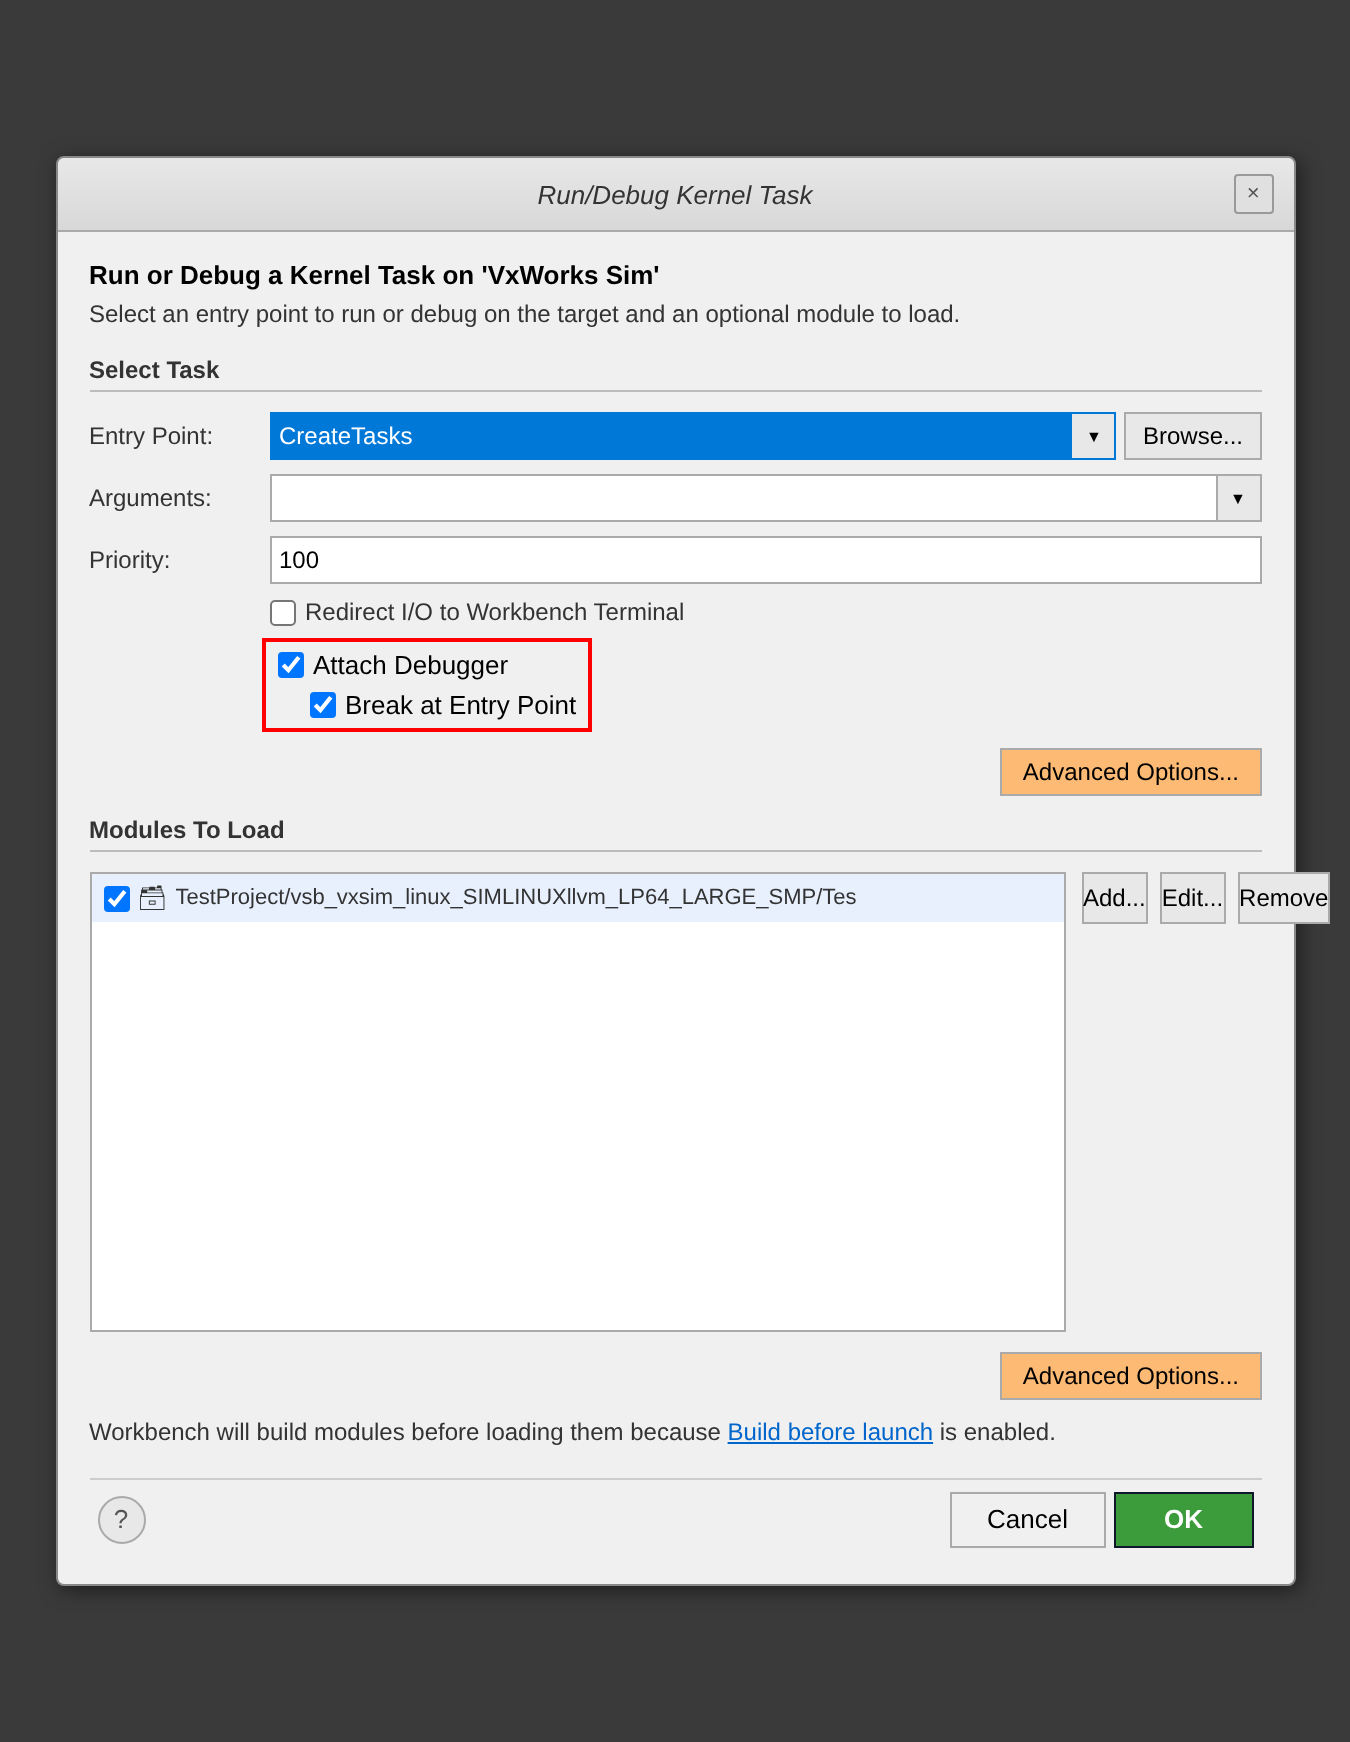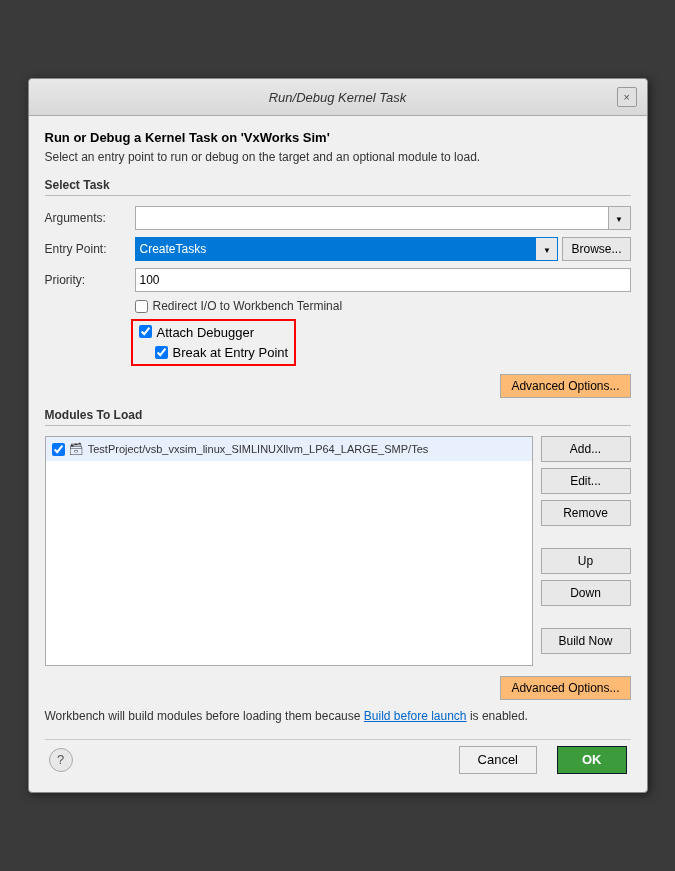--- a/index.html
+++ b/index.html
@@ -222,21 +222,21 @@
     }
     .module-item input[type="checkbox"] {
       margin-right: 4px;
     }
     .module-icon {
       margin-right: 4px;
       font-size: 12px;
     }
     .modules-buttons {
       display: flex;
-      flex-direction: column;
+      flex-direction: row;
       gap: 6px;
       width: 90px;
     }
     .mod-btn {
       height: 26px;
       border: 1px solid #aaa;
       background: #e8e8e8;
       cursor: pointer;
       font-size: 12px;
       text-align: center;
@@ -278,21 +278,21 @@
       background: #e8e8e8;
       cursor: pointer;
       font-size: 13px;
       display: flex;
       align-items: center;
       justify-content: center;
       color: #555;
     }
     .footer-right {
       display: flex;
-      gap: 20px;
+      gap: 4px;
     }
     .cancel-btn {
       height: 28px;
       padding: 0 18px;
       border: 1px solid #aaa;
       background: #f0f0f0;
       cursor: pointer;
       font-size: 13px;
     }
     .ok-btn {
@@ -322,61 +322,61 @@
       <span>×</span>
     </div>
   </div>
 
   <div class="dialog-body">
     <div class="dialog-title">Run or Debug a Kernel Task on 'VxWorks Sim'</div>
     <div class="dialog-desc">Select an entry point to run or debug on the target and an optional module to load.</div>
 
     
     <div class="section-header">Select Task</div>
-
-    
-    <div class="form-row">
-      <span class="form-label">Arguments:</span>
-      <div class="plain-combo">
-        <input class="plain-combo-input" type="text" style="">
-        <div class="plain-combo-btn">
-          <span class="chevron-down"></span>
-        </div>
-      </div>
-    </div>
 
     
     <div class="form-row">
       <span class="form-label">Entry Point:</span>
       <div class="form-control-wrap">
         <input class="combo-input selected-text" type="text" value="CreateTasks" style="background: rgb(0, 120, 215); color: rgb(255, 255, 255);">
         <div class="combo-btn">
           <span class="chevron-down"></span>
         </div>
         <button class="browse-btn">Browse...</button>
       </div>
     </div>
 
     
     <div class="form-row">
+      <span class="form-label">Arguments:</span>
+      <div class="plain-combo">
+        <input class="plain-combo-input" type="text" style="">
+        <div class="plain-combo-btn">
+          <span class="chevron-down"></span>
+        </div>
+      </div>
+    </div>
+
+    
+    <div class="form-row">
       <span class="form-label">Priority:</span>
       <div style="flex:1">
         <input class="priority-input" type="text" value="100" style="">
       </div>
     </div>
 
     
     <div class="checkbox-row">
       <input type="checkbox" id="redirect-io" style="">
       <label for="redirect-io">Redirect I/O to Workbench Terminal</label>
     </div>
 
     
     <div class="red-box">
-      <div style="display:flex;align-items:flex-start;margin-bottom:5px;">
+      <div style="display:flex;align-items:center;margin-bottom:5px;">
         <input type="checkbox" id="attach-debugger" checked="" style="margin-right: 5px;">
         <label for="attach-debugger">Attach Debugger</label>
       </div>
       <div style="display:flex;align-items:center;margin-left:16px;">
         <input type="checkbox" id="break-at-entry" checked="" style="margin-right: 5px;">
         <label for="break-at-entry">Break at Entry Point</label>
       </div>
     </div>
 
     

